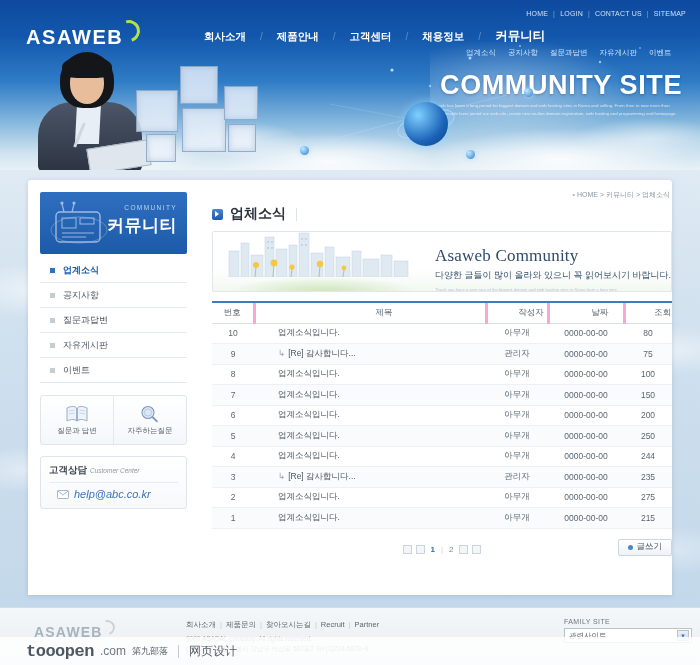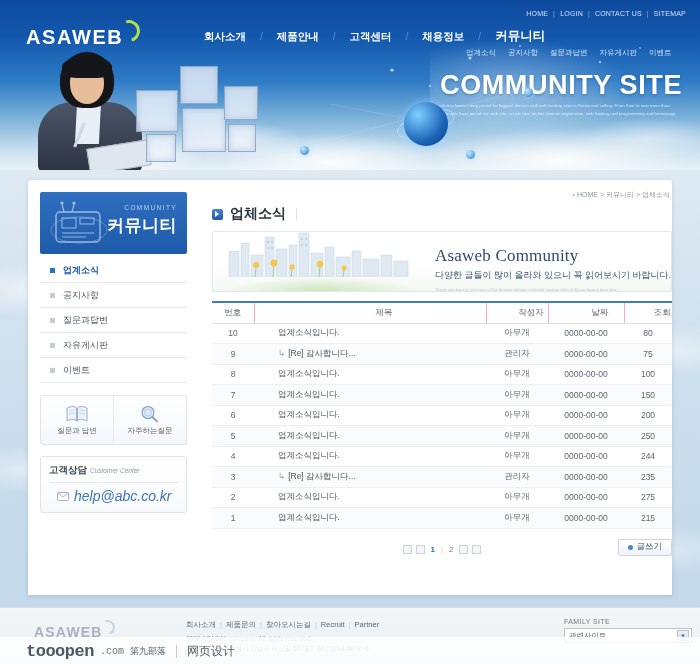--- a/index.html
+++ b/index.html
@@ -217,21 +217,21 @@
     padding: 7px 8px 8px;
   }
   .cs-title { font-size: 9.5px; font-weight: bold; color: #3b4651; }
   .cs-title .en {
     font-size: 6.5px; font-weight: normal; font-style: italic; color: #8e99a4;
     margin-left: 3px;
   }
   .cs-divider { height: 1px; background: #e6ebef; margin: 5px 0 5px; }
   .cs-mail {
     display: flex; align-items: center; gap: 5px; padding-left: 8px;
-    font-size: 14px; font-style: italic; color: #3d73b8;
+    font-size: 11px; font-style: italic; color: #3d73b8;
   }
   .cs-phone {
     display: flex; align-items: center; gap: 5px;
     margin-top: 5px; height: 19px; padding-left: 10px;
     background: linear-gradient(180deg, #4a86cc, #2f6ab4);
     border-radius: 2px;
     font-size: 10px; font-style: italic; font-weight: bold; color: #ffffff;
   }
 
   
@@ -281,21 +281,21 @@
   }
 
   
   .board { width: 460px; margin-top: 9px; }
   .board-topline { height: 2px; background: #3d7cc0; }
   table { width: 100%; border-collapse: collapse; }
   thead th {
     height: 20px; font-size: 8.5px; font-weight: normal; color: #5c6770;
     border-bottom: 1px solid #d9dfe4; background: #ffffff;
   }
-  thead th + th { border-left: 1px solid #f9a8d4; padding-left: 28px; }
+  thead th + th { border-left: 3px solid #f9a8d4; padding-left: 28px; }
   tbody td {
     height: 20.5px; font-size: 8.5px; color: #5c6770;
     border-bottom: 1px solid #eef1f4; text-align: center;
   }
   tbody tr:nth-child(even) td { background: #fafbfc; }
   tbody td.subject { text-align: left; padding-left: 24px; color: #4a545e; }
   .reply-arrow { color: #9aa5b0; margin-right: 3px; }
   .col-no { width: 42px; }
   .col-writer { width: 62px; }
   .col-date { width: 76px; }
@@ -367,21 +367,21 @@
     font-size: 6px; color: #4a7ab5;
   }
 
   
   .watermark {
     position: absolute; left: 0; bottom: 0; width: 700px; height: 28px;
     background: rgba(255,255,255,.82);
     display: flex; align-items: center; padding-left: 26px; gap: 6px;
   }
   .wm-brand { font-size: 17px; font-weight: bold; color: #4e5761; letter-spacing: -.5px; font-family: Liberation Mono, monospace; }
-  .wm-com { font-size: 10px; color: #6d767f; font-family: Liberation Mono, monospace; }
+  .wm-com { font-size: 12px; color: #6d767f; }
   .wm-cn { font-size: 9px; color: #5b646d; }
   .wm-bar { width: 1px; height: 13px; background: #c3cad1; margin: 0 4px; }
   .wm-cn2 { font-size: 12px; color: #575f68; }
 </style>
 </head>
 <body>
 
 <div class="hero">
   <div class="hero-glow"></div>
   <div class="hero-clouds"></div>

